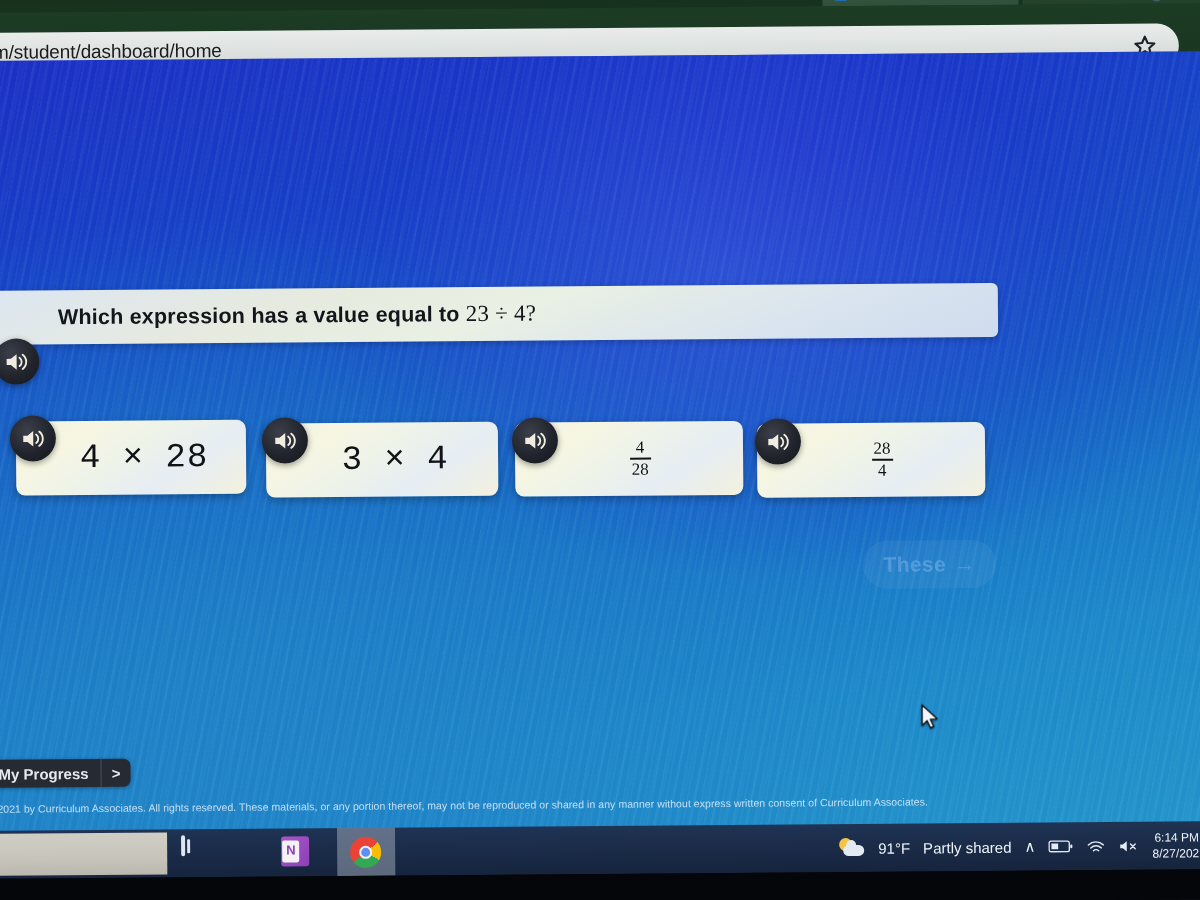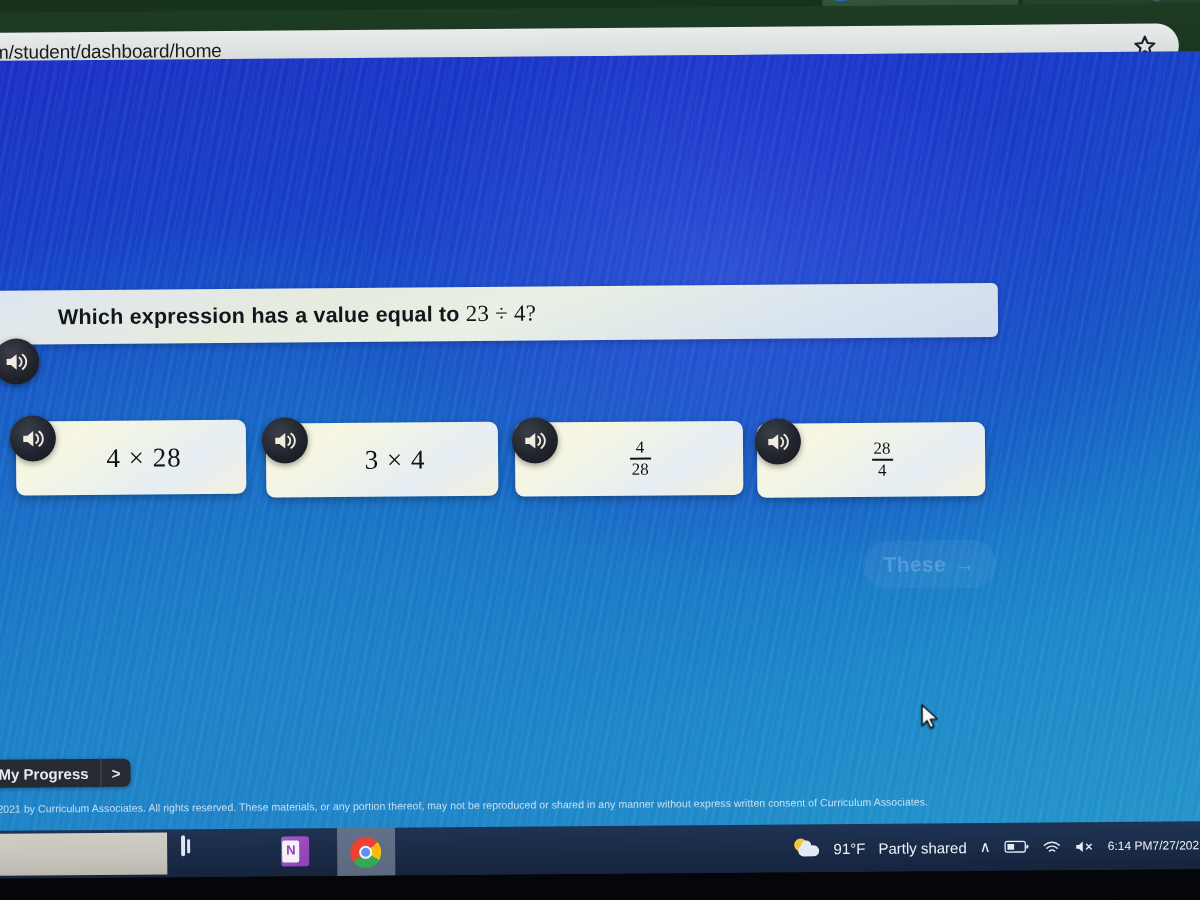--- a/index.html
+++ b/index.html
@@ -184,22 +184,22 @@
   .ch2 { left: 521px; top: 11px; width: 228px; }
   .ch3 { left: 763px; top: 14px; width: 228px; }
 
   .sp-a { width: 46px; height: 46px; }
   .sp-a0 { left: 16px;  top: 355px; }
   .sp-a1 { left: 268px; top: 359px; }
   .sp-a2 { left: 518px; top: 361px; }
   .sp-a3 { left: 761px; top: 364px; }
 
   .choice-label {
-    font-family: Liberation Serif, serif;
-    font-size: 27px;
+    font-family: Liberation Mono, monospace;
+    font-size: 34px;
     color: #111216;
     letter-spacing: 1px;
     padding-left: 26px;
   }
 
   
   .frac {
     display: inline-flex;
     flex-direction: column;
     align-items: center;
@@ -373,21 +373,21 @@
     width: 21px; height: 11px; border-radius: 7px;
     background: #e3eaf2;
   }
   .weather-ico .cloud::before {
     content: ""; position: absolute; left: 3px; top: -5px;
     width: 10px; height: 10px; border-radius: 50%; background: #e3eaf2;
   }
   .tray-text { font-size: 15px; color: #eef3f9; white-space: nowrap; }
   .tray-ico { color: #e4ebf3; display: flex; align-items: center; }
   .clock {
-    display: flex; flex-direction: row;
+    display: flex; flex-direction: column;
     align-items: flex-end; justify-content: center;
     font-size: 12px; color: #eef3f9; line-height: 1.35;
     white-space: nowrap;
   }
 
   
   .bezel-bottom {
     position: absolute;
     left: 0; top: 880px;
     width: 1212px; height: 30px;
@@ -553,20 +553,20 @@
         </svg>
       </span>
       <span class="tray-ico">
         <svg viewBox="0 0 22 16" width="21" height="15">
           <path d="M2 6v4h2.8L9 13.5v-11L4.8 6H2z" fill="currentColor"></path>
           <path d="M13 5.5l5 5M18 5.5l-5 5" stroke="currentColor" stroke-width="1.5" stroke-linecap="round"></path>
         </svg>
       </span>
       <span class="clock">
         <span>6:14 PM</span>
-        <span>7/27/202</span>
+        <span>8/27/202</span>
       </span>
     </div>
   </div>
 
   <div class="bezel-bottom"></div>
  </div>
 </div>
 
 </body></html>

